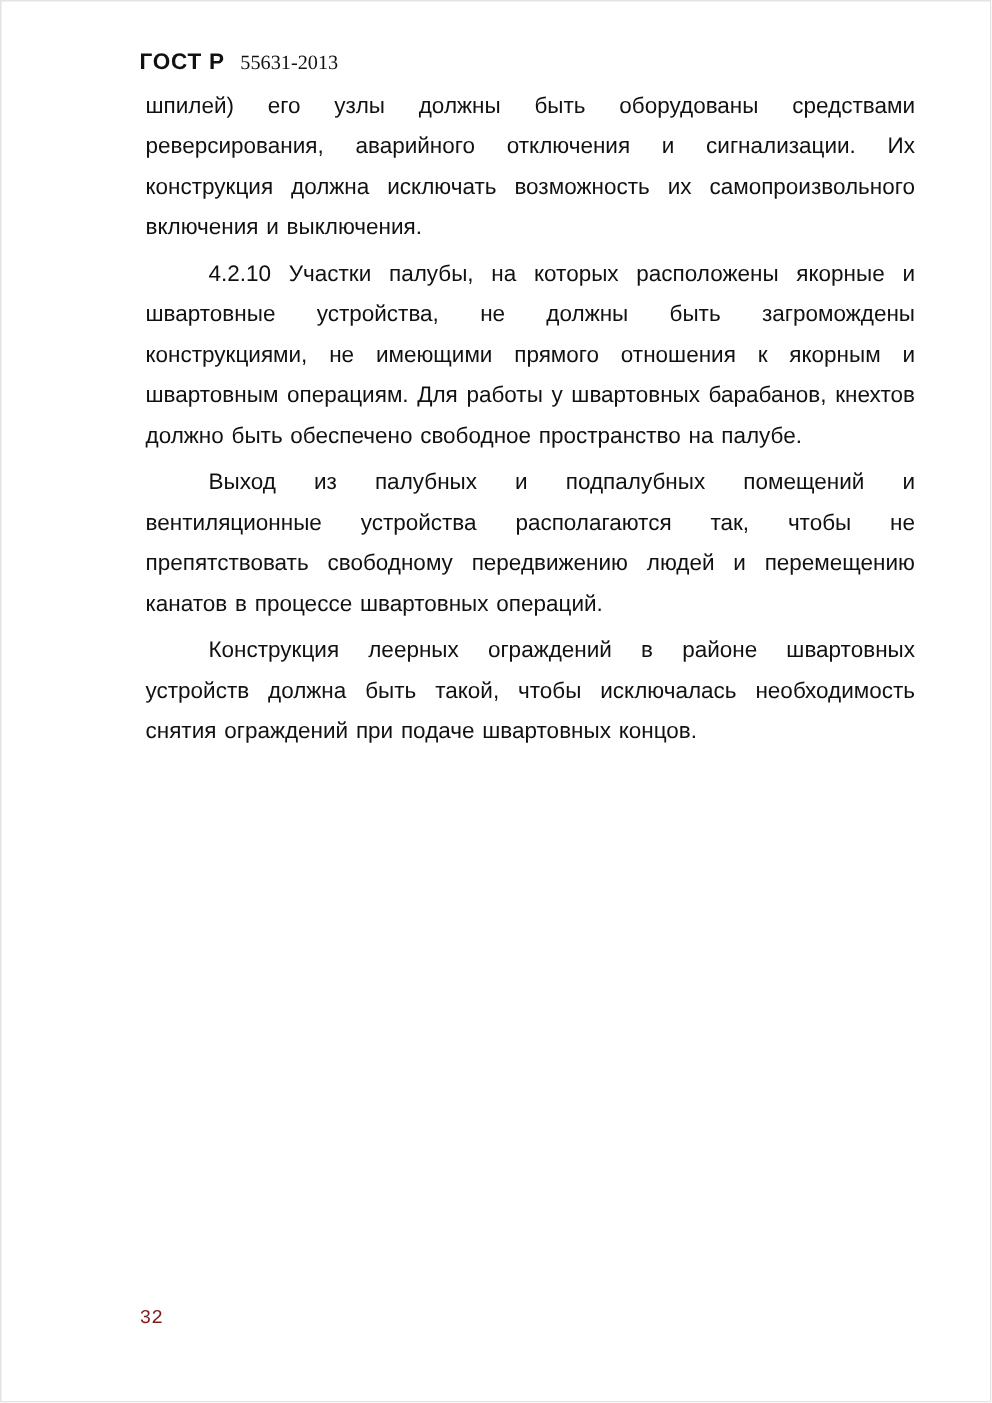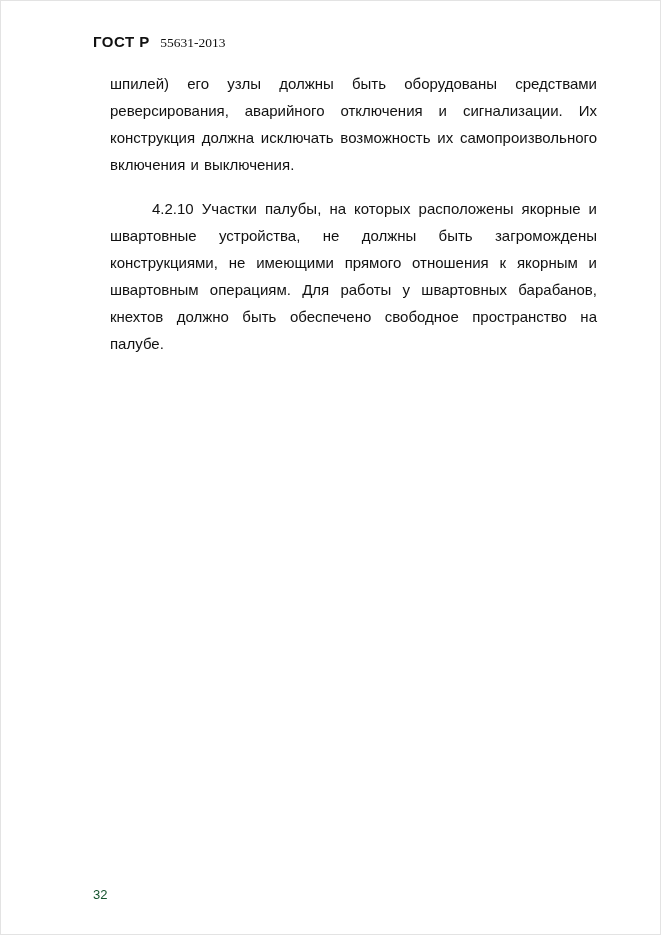--- a/index.html
+++ b/index.html
@@ -38,44 +38,47 @@
       margin-left: 6px;
     }
     .body-text {
       font-size: 15px;
       line-height: 27px;
       text-align: justify;
       text-align-last: left;
       word-spacing: 1px;
     }
     .para {
-      margin: 17px;
+      margin: 4px;
       text-indent: 42px;
     }
     .para.no-indent {
       text-indent: 0;
     }
     .footer {
       position: absolute;
       left: 92px;
-      bottom: 32px;
+      bottom: 48px;
       font-size: 13px;
-      color: #14532d;
+      color: #7f1d1d;
+      font-family: Liberation Mono, monospace;
     }
   </style>
 </head>
 <body>
 
 <div class="page">
 
   <div class="header">
     <span class="gost-prefix">ГОСТ Р</span>
     <span class="gost-number">55631-2013</span>
   </div>
 
   <div class="body-text">
     <p class="para no-indent">шпилей) его узлы должны быть оборудованы средствами реверсирования, аварийного отключения и сигнализации. Их конструкция должна исключать возможность их самопроизвольного включения и выключения.</p>
     <p class="para">4.2.10 Участки палубы, на которых расположены якорные и швартовные устройства, не должны быть загромождены конструкциями, не имеющими прямого отношения к якорным и швартовным операциям. Для работы у швартовных барабанов, кнехтов должно быть обеспечено свободное пространство на палубе.</p>
+    <p class="para">Выход из палубных и подпалубных помещений и вентиляционные устройства располагаются так, чтобы не препятствовать свободному передвижению людей и перемещению канатов в процессе швартовных операций.</p>
+    <p class="para">Конструкция леерных ограждений в районе швартовных устройств должна быть такой, чтобы исключалась необходимость снятия ограждений при подаче швартовных концов.</p>
   </div>
 
   <div class="footer">32</div>
 
 </div>
 
 </body></html>

